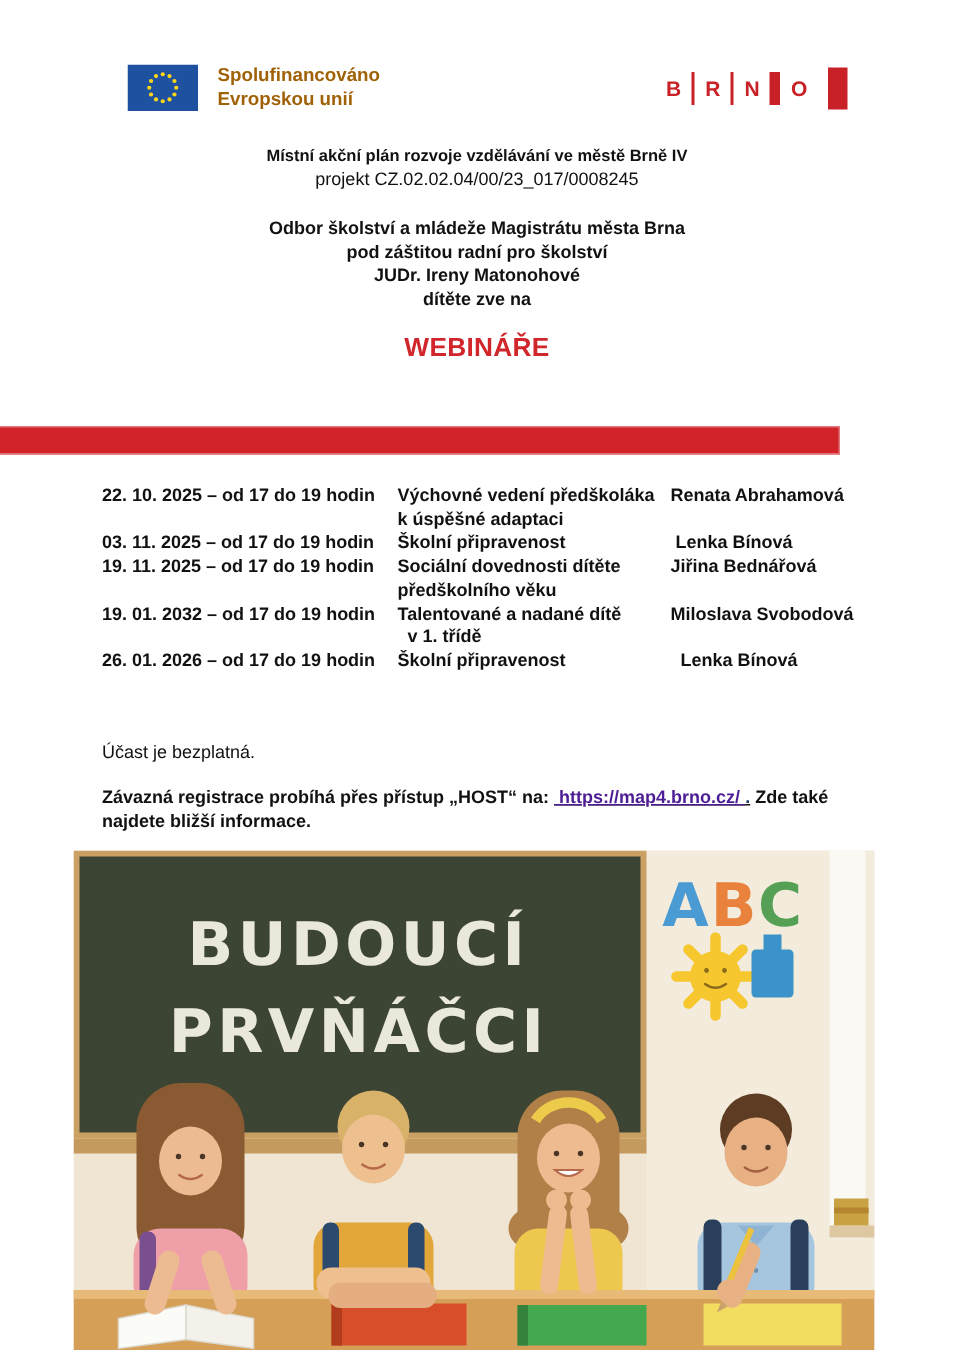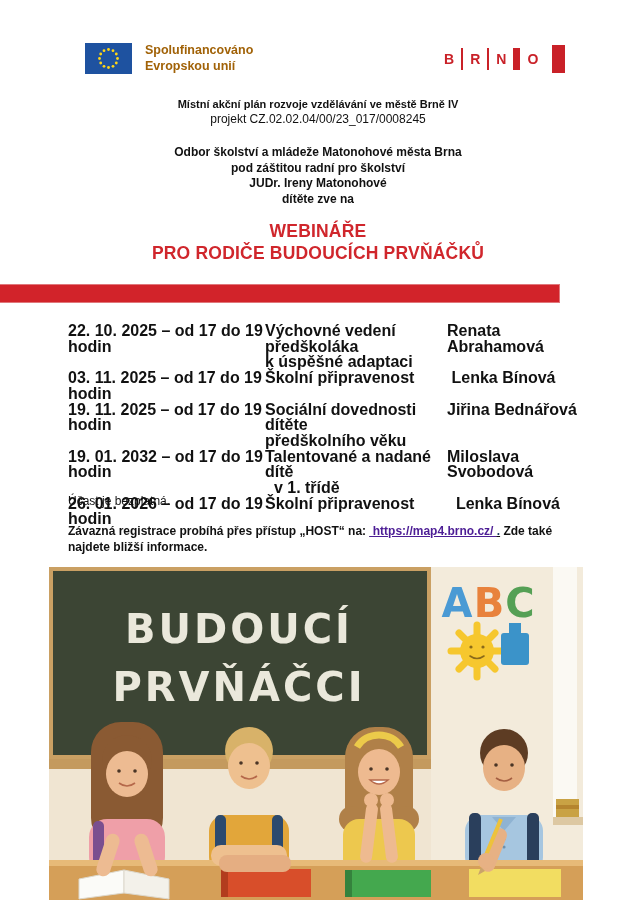--- a/index.html
+++ b/index.html
@@ -25,21 +25,21 @@
   .center-text{left:0;width:636px;text-align:center;}
   .map-title{top:97px;font-size:11px;font-weight:700;line-height:15px;}
   .project-code{top:112px;font-size:12px;font-weight:400;line-height:15px;}
   .org-block{top:145px;font-size:12px;font-weight:700;line-height:15.5px;}
 
   .red-title{top:221px;font-size:17.5px;font-weight:700;line-height:21.5px;color:#d0262c;letter-spacing:.2px;}
 
   .red-bar{left:0;top:284px;width:560px;height:19px;background:#d2232a;border:1px solid #e0777b;border-left:none;box-sizing:border-box;}
 
   
-  .schedule{left:68px;top:323px;width:520px;font-size:16px;font-weight:700;line-height:15.7px;}
+  .schedule{left:68px;top:323px;width:520px;font-size:12px;font-weight:700;line-height:15.7px;}
   .schedule-row{display:grid;grid-template-columns:197px 182px 1fr;}
   .cell{white-space:pre-wrap;}
 
   
   .free-line{left:68px;top:493px;font-size:12px;font-weight:400;line-height:16px;}
   .reg-par{left:68px;top:523px;width:505px;font-size:12px;font-weight:700;line-height:16px;white-space:pre-wrap;}
   .reg-underline{text-decoration:underline;}
   .reg-link{color:#4c1d95;text-decoration:underline;cursor:pointer;}
   .reg-dot{color:#17365d;}
 
@@ -84,29 +84,28 @@
   <span class="brno-letter">N</span>
   <span class="brno-bar bar-mid"></span>
   <span class="brno-letter">O</span>
   <span class="brno-bar bar-thick"></span>
 </div>
 
 <div class="abs center-text map-title">Místní akční plán rozvoje vzdělávání ve městě Brně IV</div>
 <div class="abs center-text project-code">projekt CZ.02.02.04/00/23_017/0008245</div>
 
 <div class="abs center-text org-block">
-  <div>Odbor školství a mládeže Matonohové města Brna</div>
+  <div>Odbor školství a mládeže Magistrátu města Brna</div>
   <div>pod záštitou radní pro školství</div>
   <div>JUDr. Ireny Matonohové</div>
   <div>dítěte zve na</div>
 </div>
 
 <div class="abs center-text red-title">
   <div>WEBINÁŘE</div>
-  <div>PRO RODIČE BUDOUCÍCH PRVŇÁČKŮ</div>
 </div>
 
 <div class="abs red-bar"></div>
 
 <div class="abs schedule">
   <div class="schedule-row">
     <div class="cell">22. 10. 2025 – od 17 do 19 hodin</div>
     <div class="cell">Výchovné vedení předškoláka
 k úspěšné adaptaci</div>
     <div class="cell">Renata Abrahamová</div>

